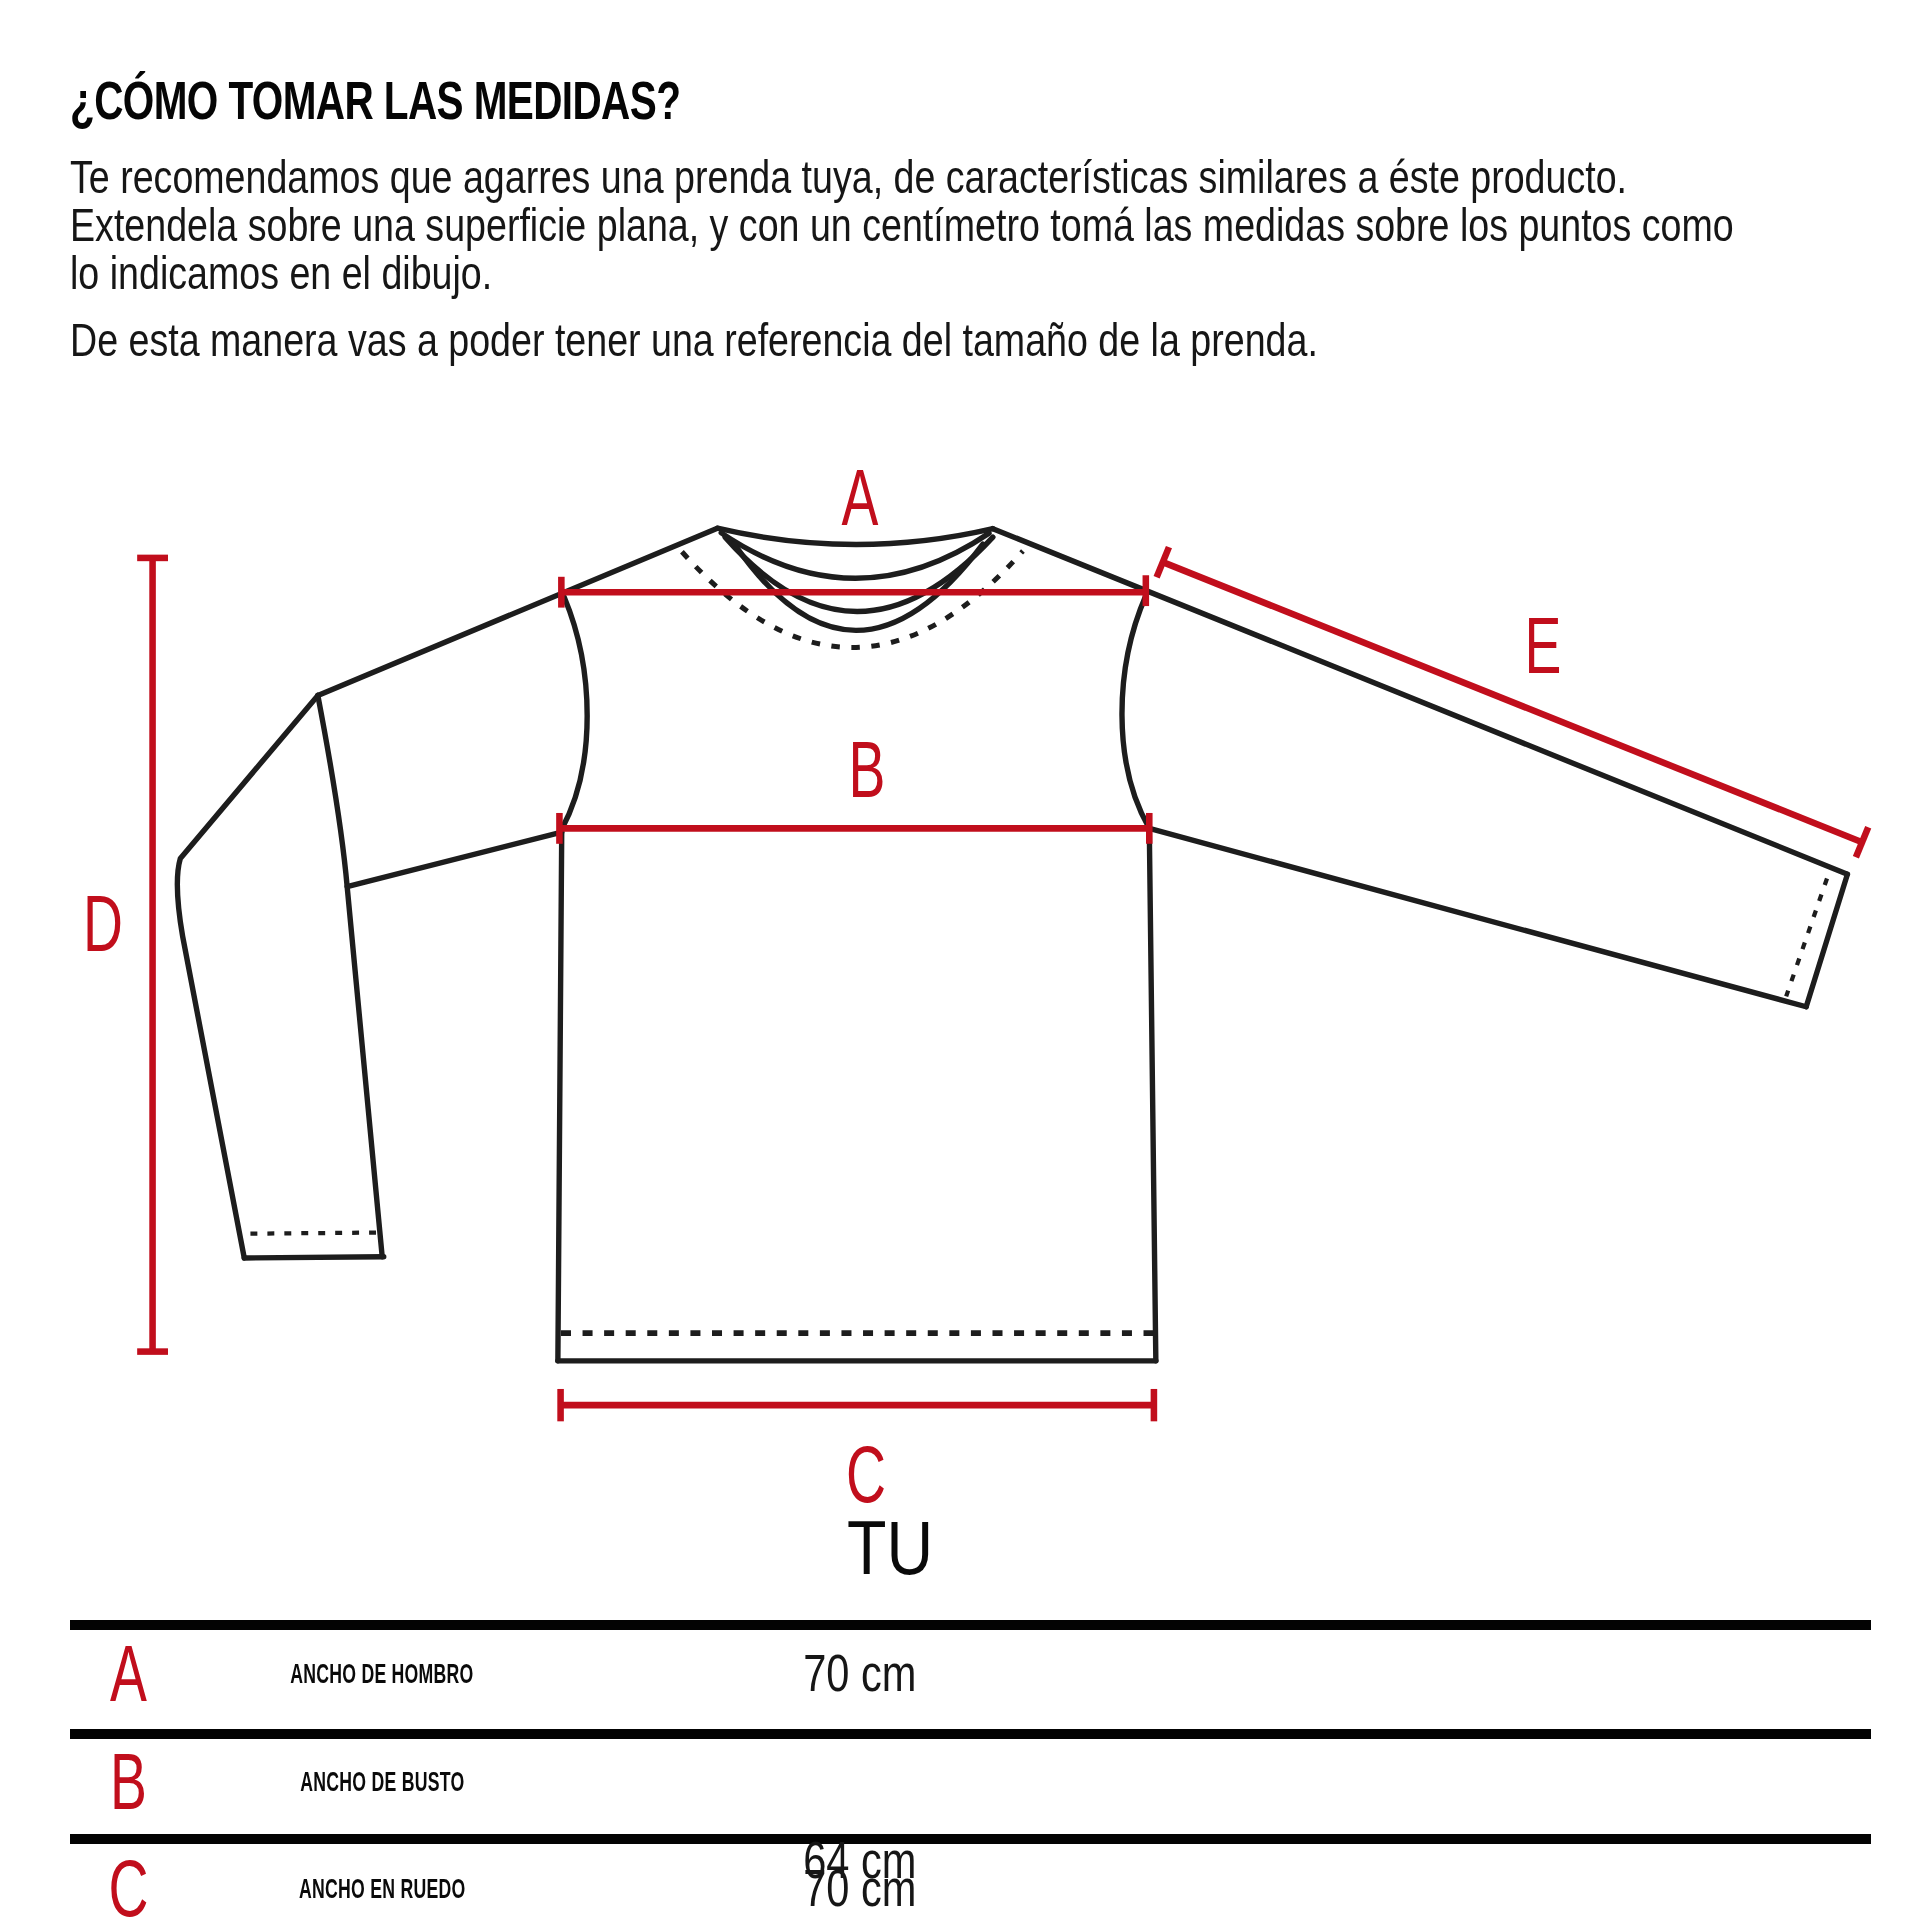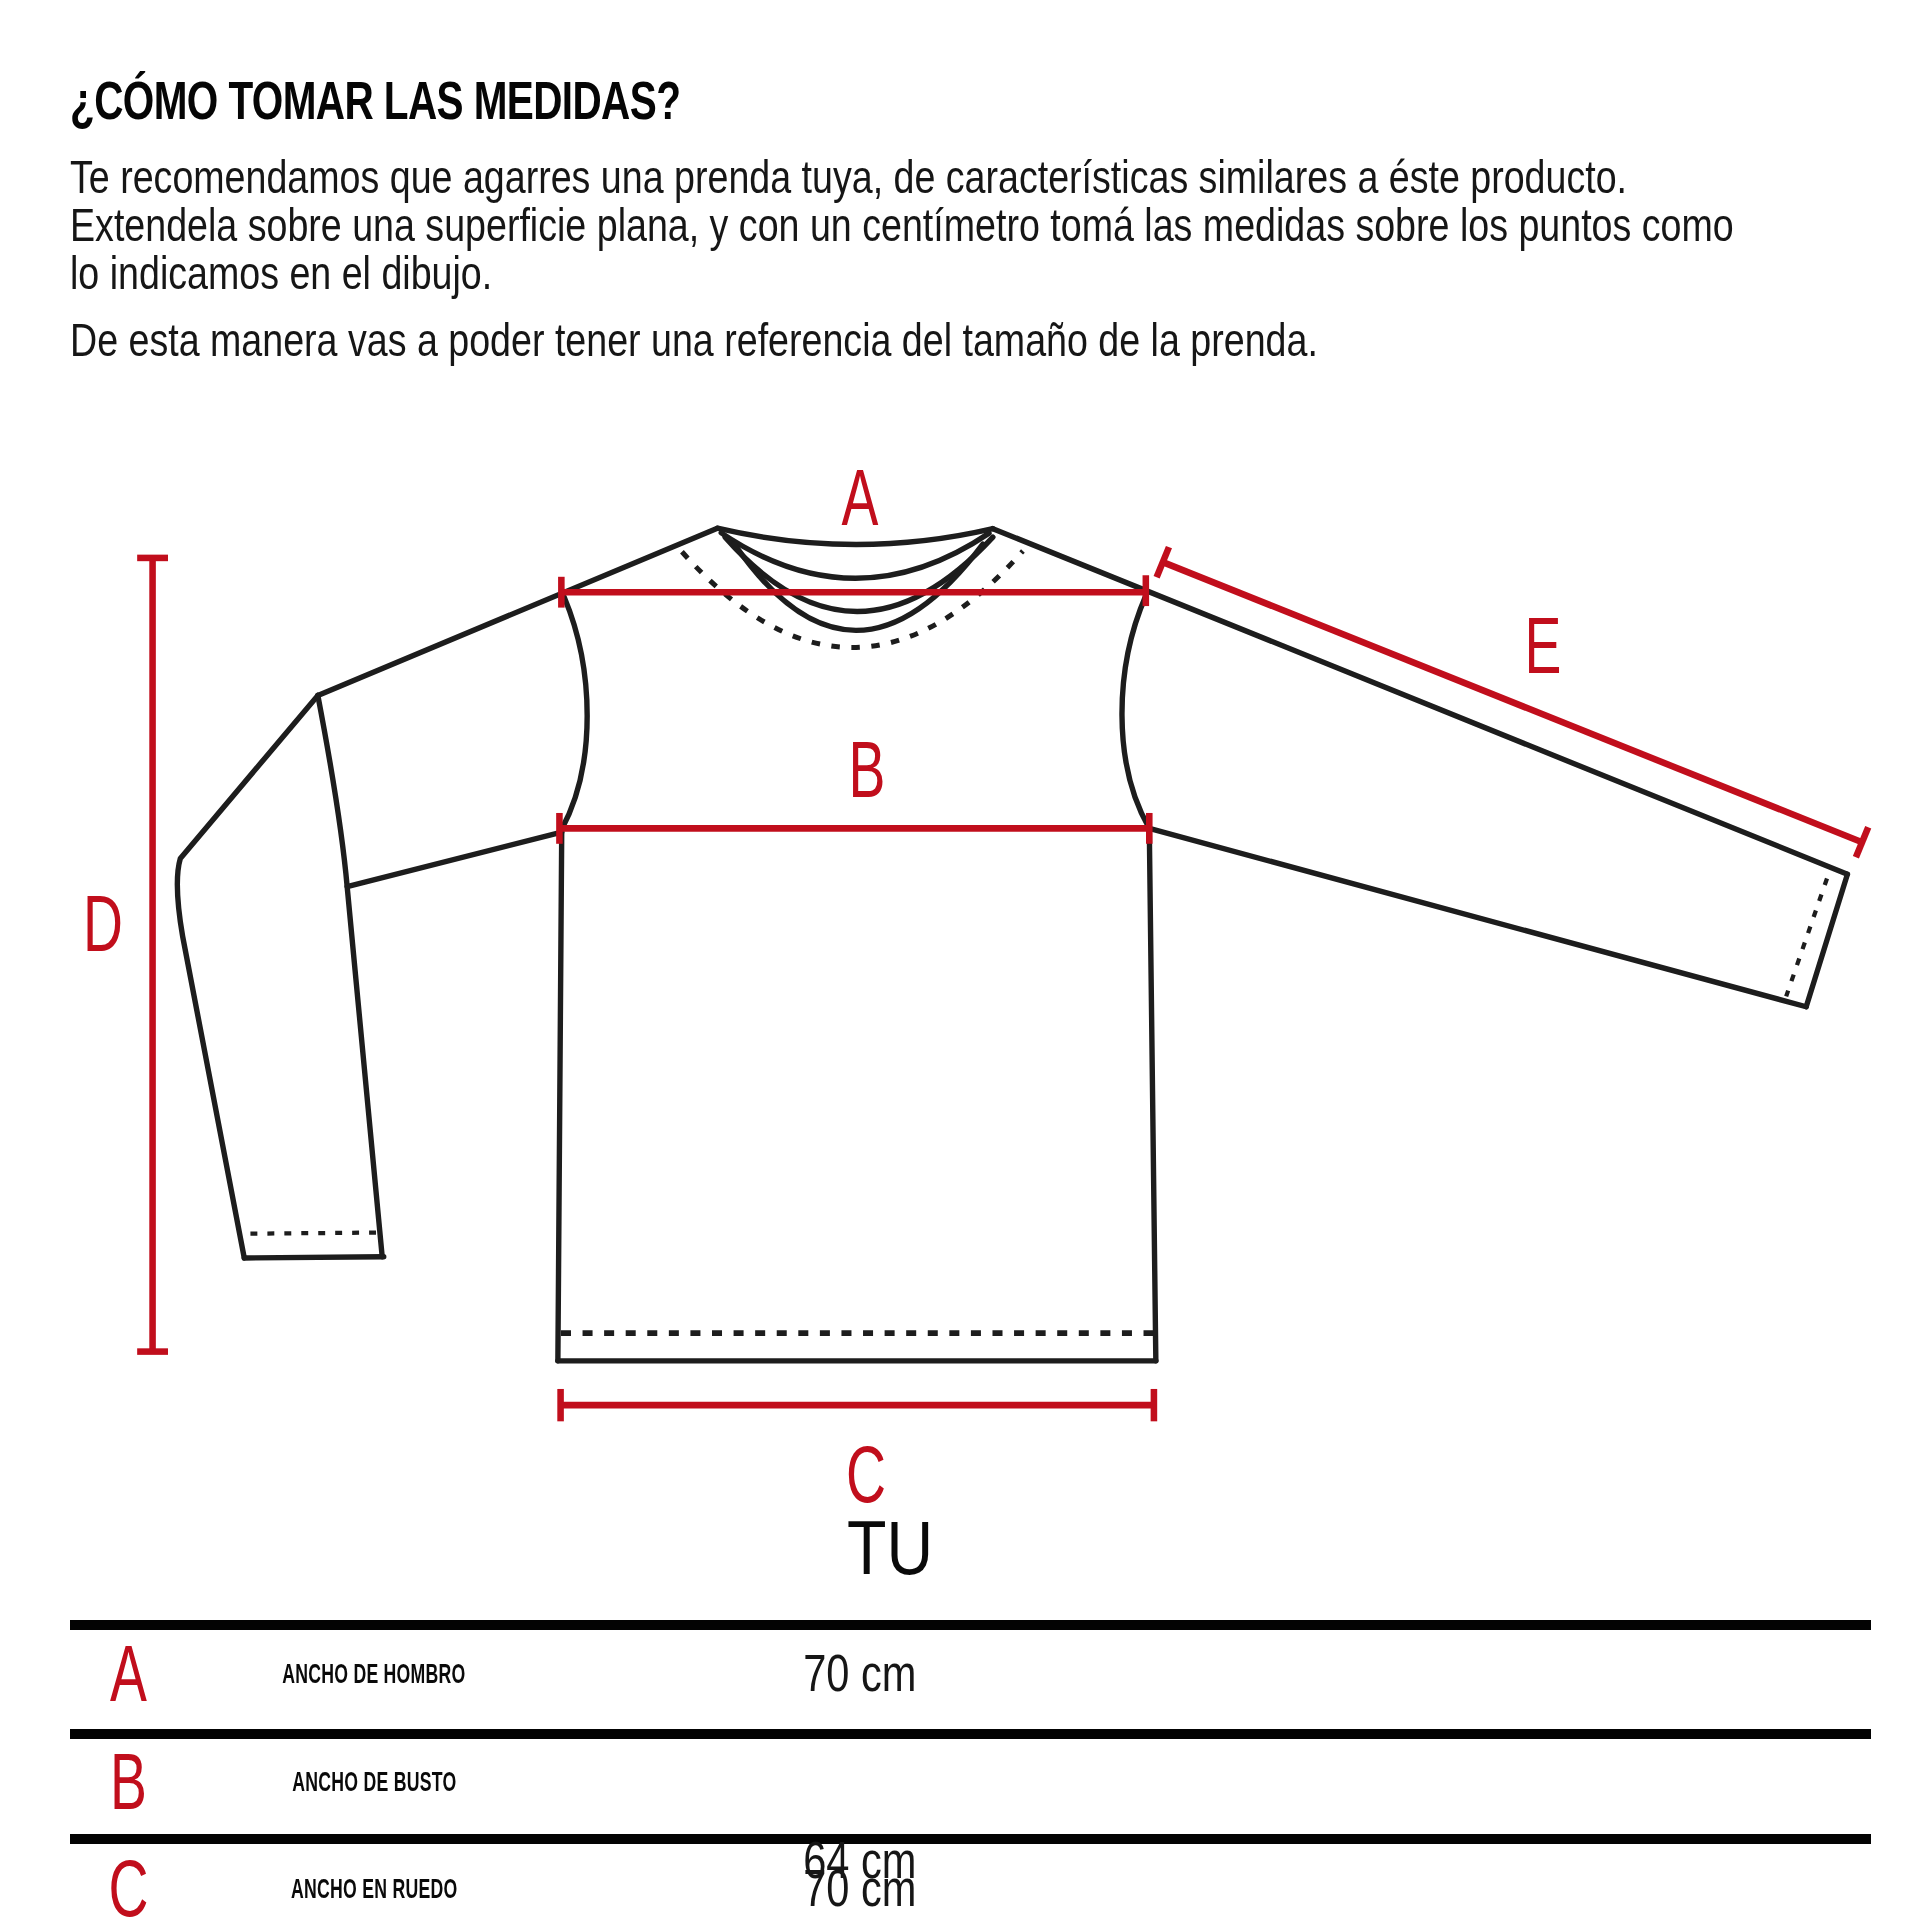--- a/index.html
+++ b/index.html
@@ -26,21 +26,21 @@
   }
   #size-name {
     font-size:76px; line-height:76px; color:#0a0a0a; white-space:nowrap;
     transform:translateX(-50%) scaleX(0.85); transform-origin:center top;
   }
 
   
   .table-line { left:70px; width:1801px; height:10px; background:#030303; }
   .cell { display:flex; align-items:center; justify-content:center; height:96px; }
   .cell-letter { left:92px;  width:73px; }
-  .cell-label  { left:166px;  width:416px; }
+  .cell-label  { left:174px;  width:416px; }
   .cell-value  { left:632px; width:455px; }
   .cell-letter span {
     font-size:79px; line-height:79px; color:var(--accent);
     transform:scaleX(0.70); transform-origin:center center; display:inline-block; white-space:nowrap;
   }
   .cell-label span {
     font-size:28.5px; font-weight:700; letter-spacing:0.4px; color:#0a0a0a;
     transform:scaleX(0.62); transform-origin:center center; display:inline-block; white-space:nowrap;
   }
   .cell-value span {

